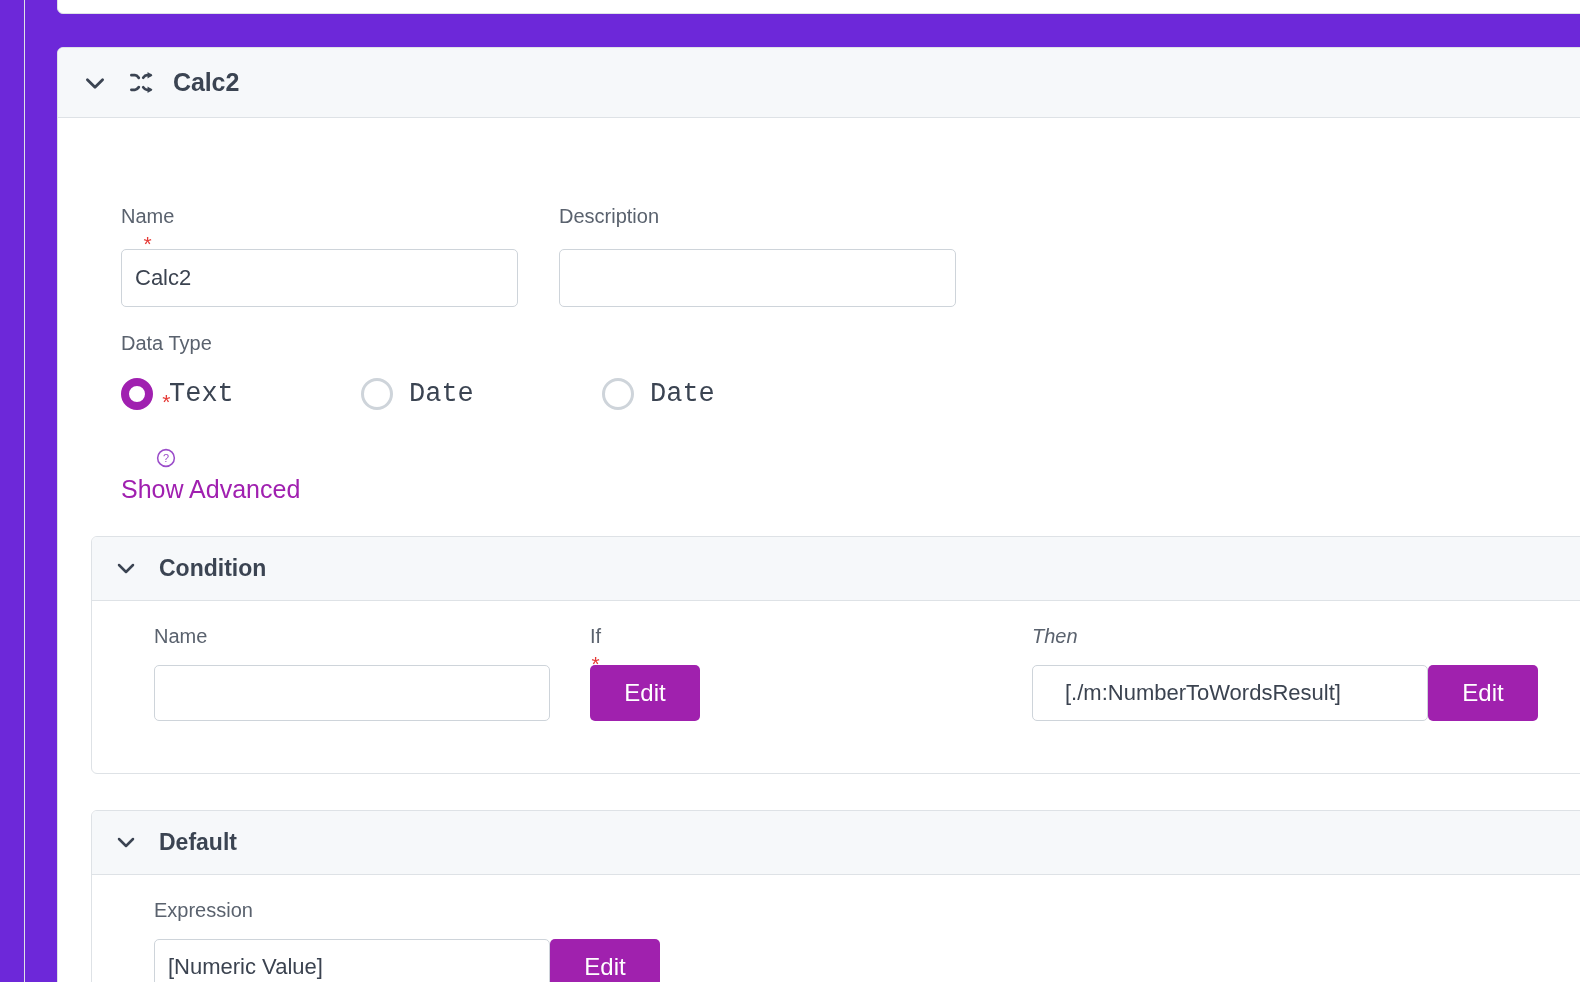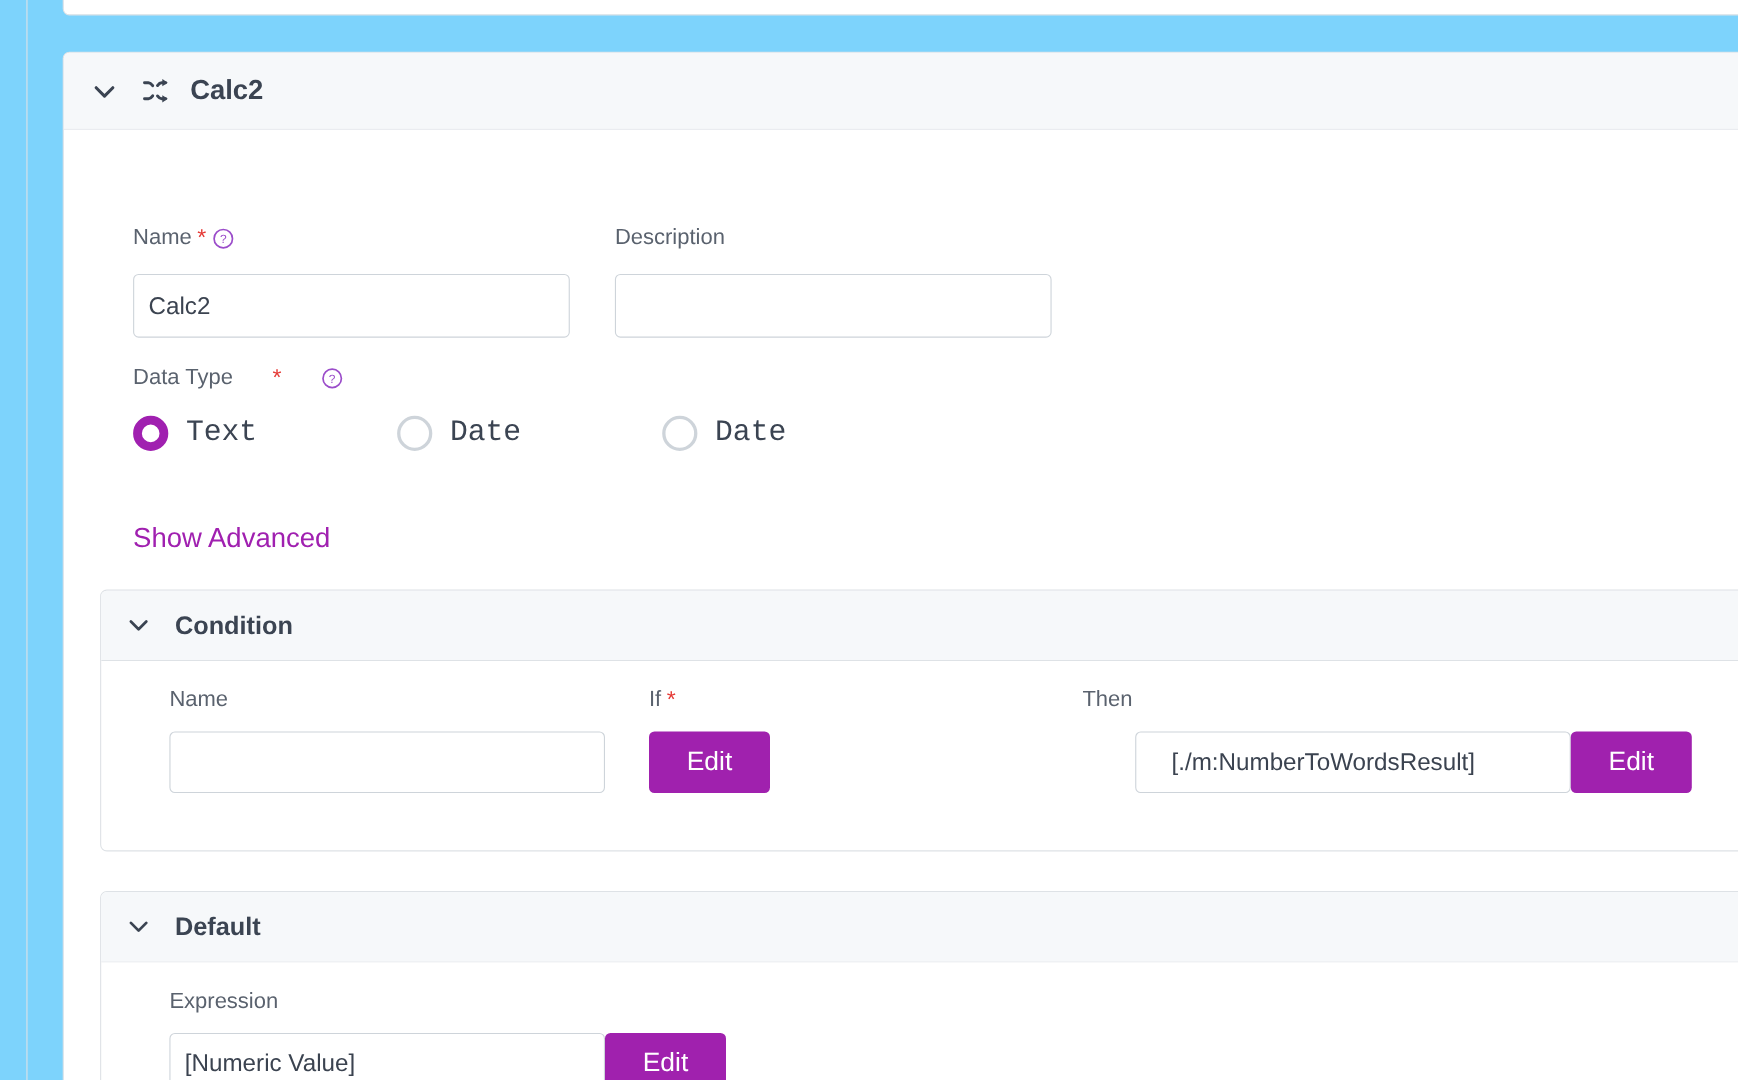--- a/index.html
+++ b/index.html
@@ -6,21 +6,21 @@
   html, body {
     margin: 0; padding: 0;
     width: 1580px; height: 982px;
     background: #ffffff;
     font-family: "Liberation Sans", sans-serif;
     overflow: hidden;
   }
   #root {
     position: relative;
     width: 1580px; height: 982px;
-    background: #7dd3fc;
+    background: #6d28d9;
   }
 
   
   .tree-guide {
     position: absolute;
     left: 24px; top: 0;
     width: 1px; height: 982px;
     background: #dee2e6;
   }
 
@@ -165,21 +165,21 @@
     color: #ffffff;
     border: none;
     border-radius: 5px;
     font-size: 24px;
     font-family: "Liberation Sans", sans-serif;
     cursor: pointer;
     padding: 0;
     line-height: 1;
   }
 
-  .abs { position: absolute; }
+  .abs { position: absolute; flex-direction: column; }
 </style>
 </head>
 <body>
 
 <div id="root">
 
   <div class="tree-guide"></div>
 
   <div class="panel-above"></div>
 
@@ -269,21 +269,21 @@
             <span>Name</span>
           </div>
           <input class="txt-input abs" style="left: 62px; top: 64px; width: 396px; height: 56px;" value="">
 
           <div class="field-label abs" style="left:498px; top:24px;">
             <span>If</span>
             <span class="req">*</span>
           </div>
           <button class="btn-edit abs" style="left:498px; top:64px; width:110px; height:56px;">Edit</button>
 
-          <div class="field-label abs" style="left:892px; top:24px;">
+          <div class="field-label abs" style="left:940px; top:24px;font-style:italic;">
             <span>Then</span>
           </div>
           <input class="txt-input abs" style="left: 940px; top: 64px; width: 396px; height: 56px; padding-left: 32px;" value="[./m:NumberToWordsResult]">
           <button class="btn-edit abs" style="left:1336px; top:64px; width:110px; height:56px;">Edit</button>
         </div>
       </div>
 
       <div class="section" style="top:692px; height:290px;">
         <div class="section-header">
           <span class="chev">

